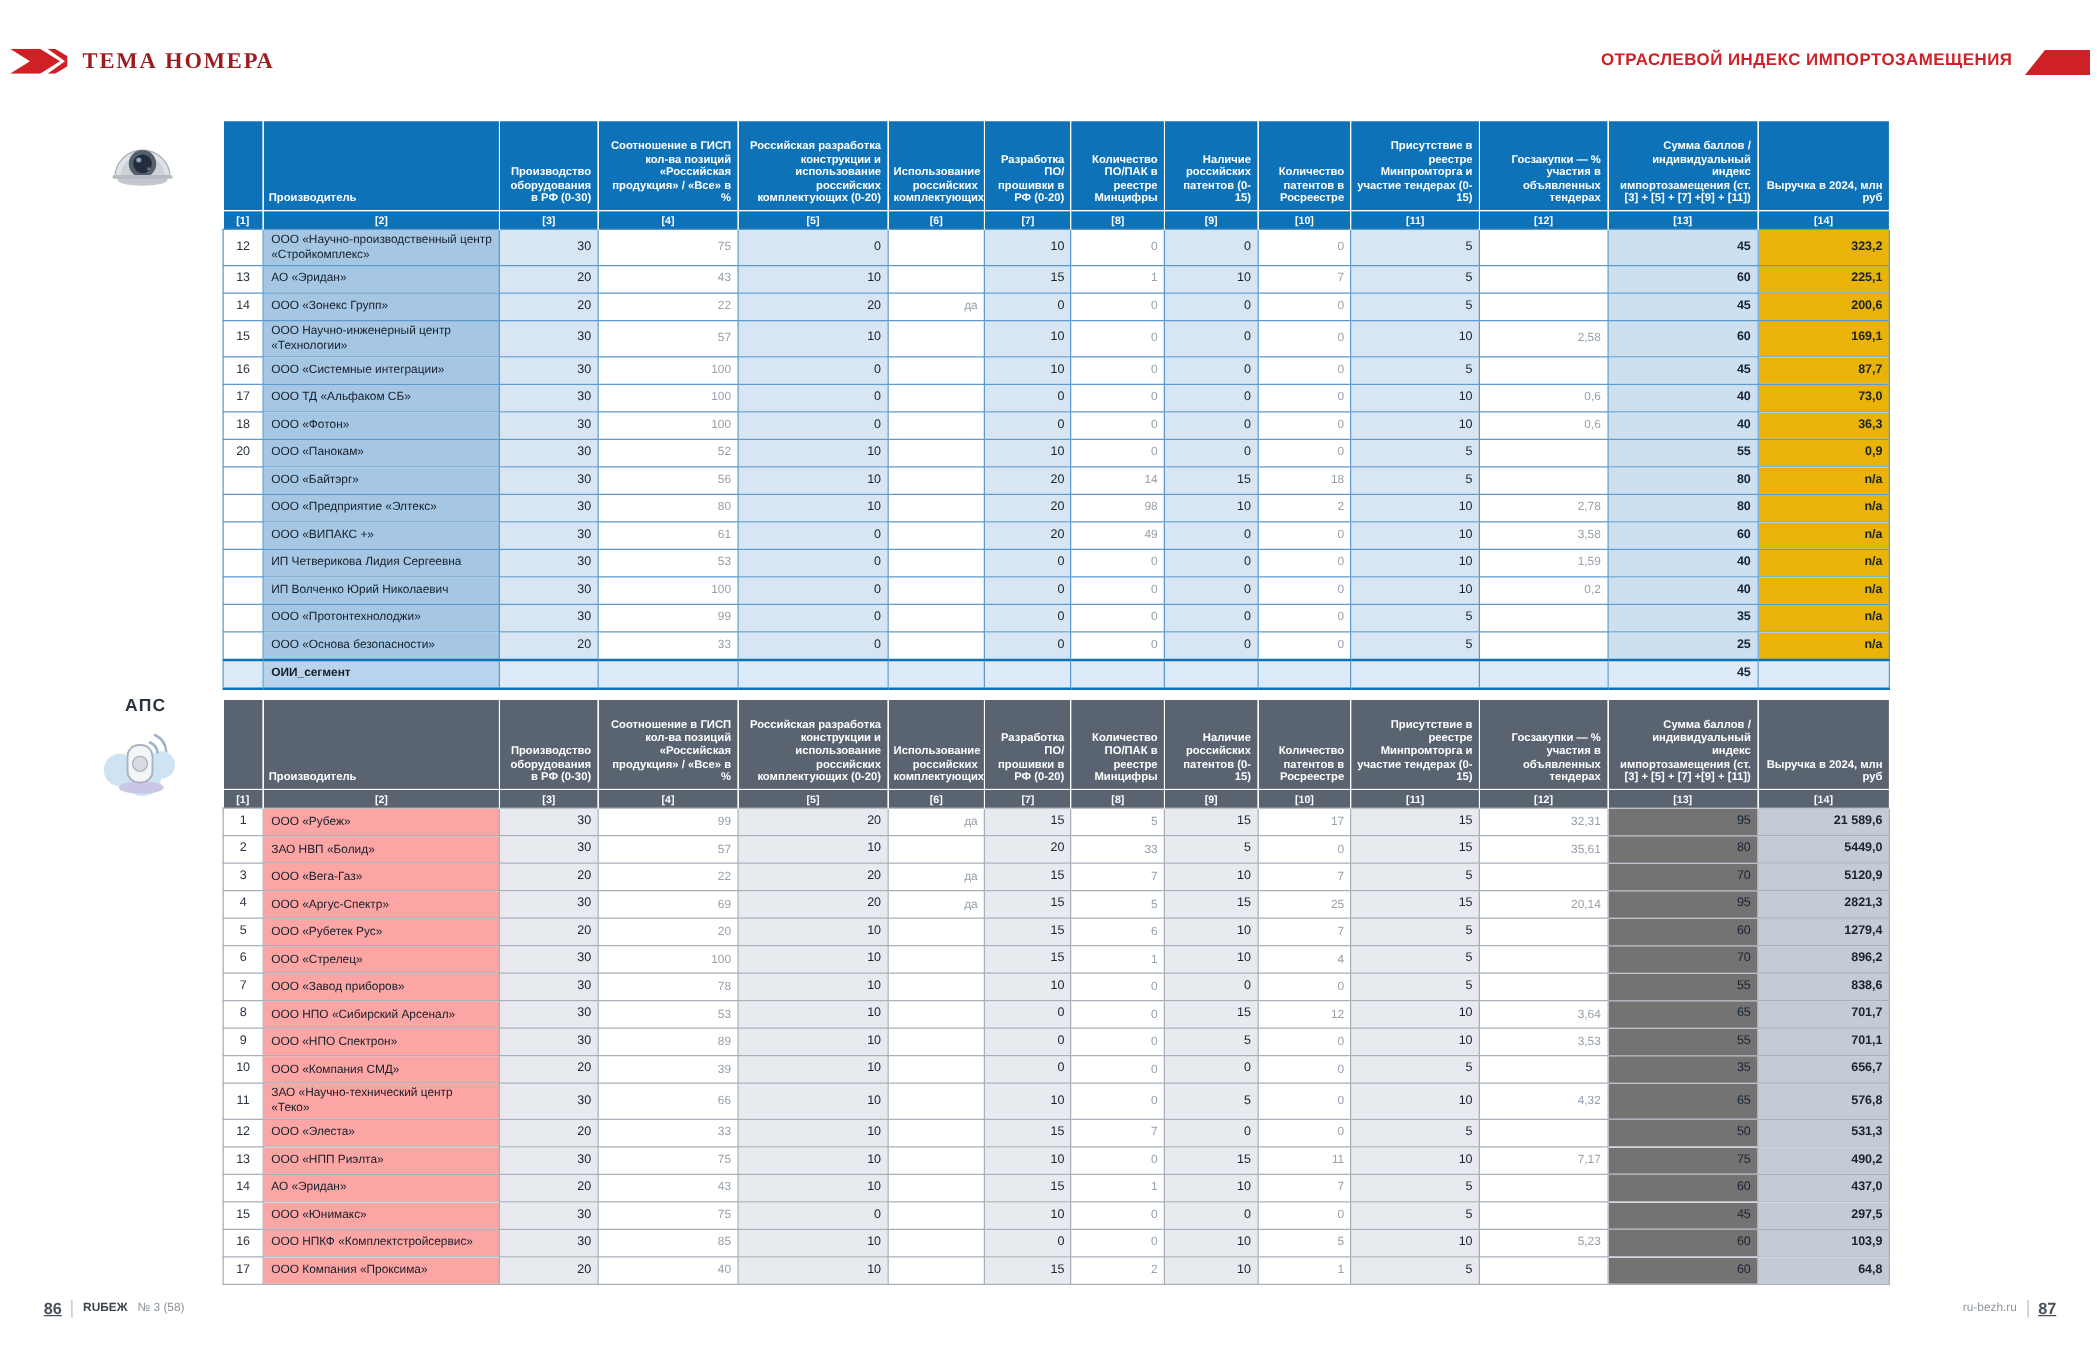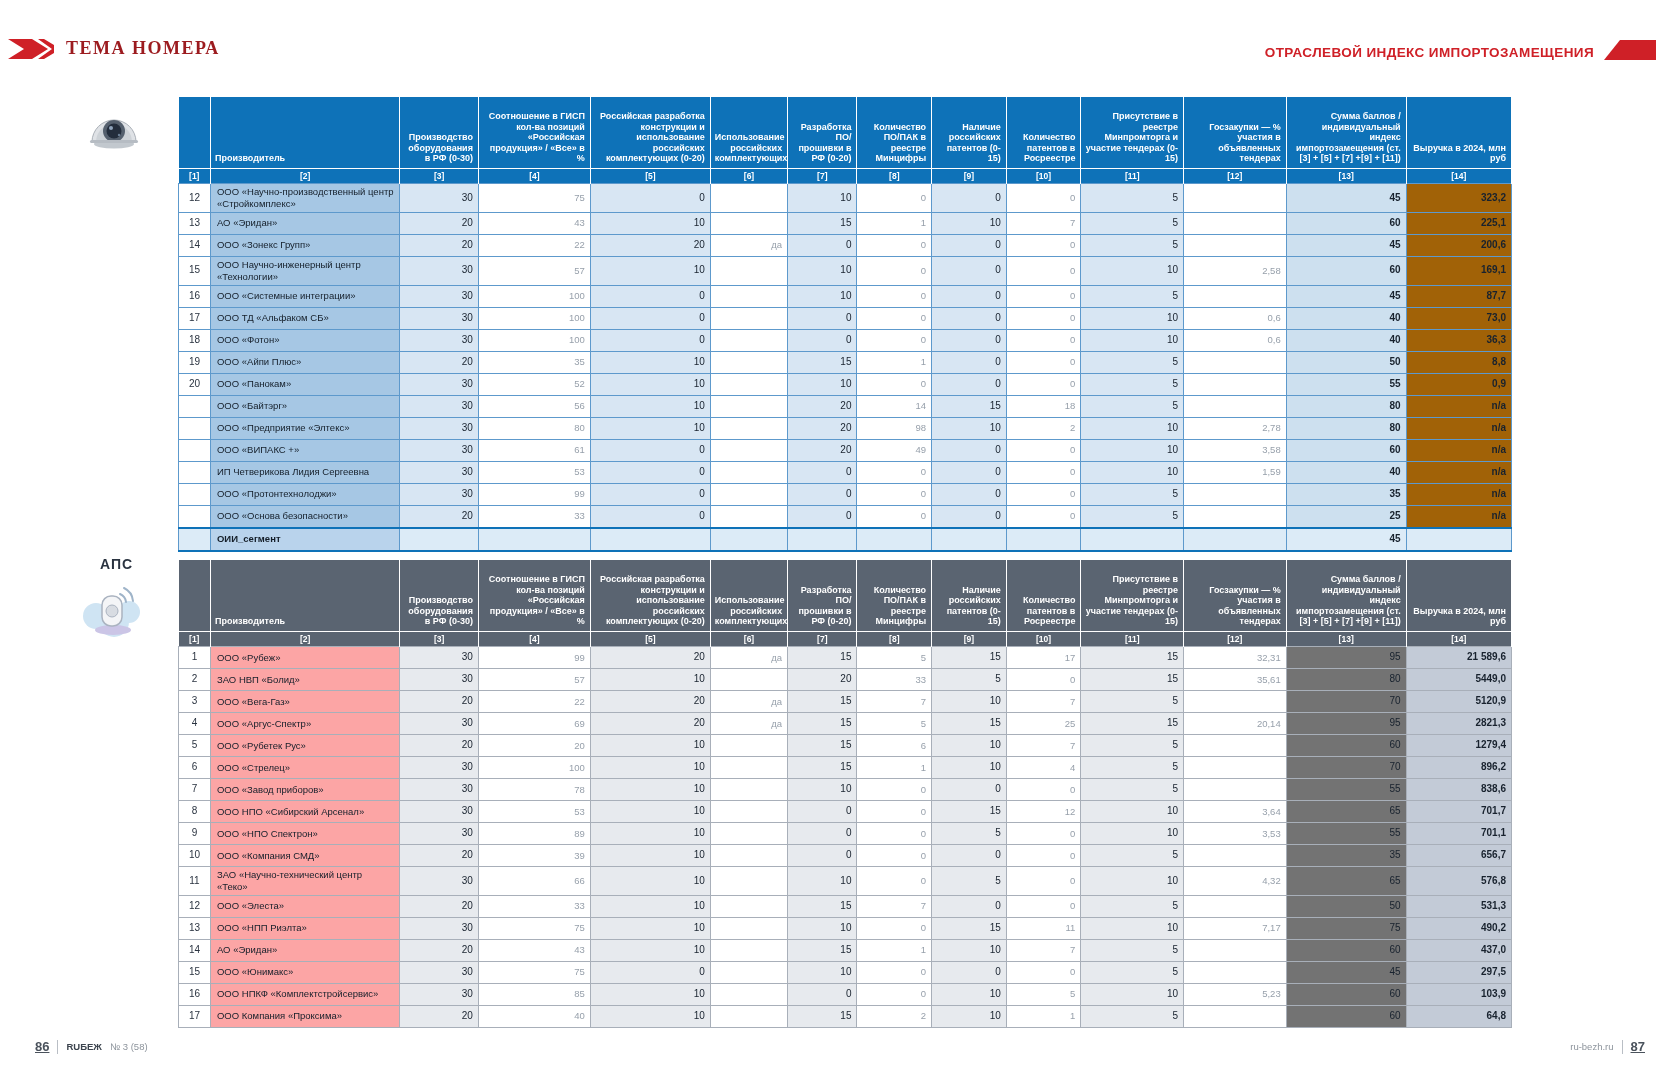--- a/index.html
+++ b/index.html
@@ -6,21 +6,21 @@
   .page {
     position:relative; width:1680px; height:1080px; background:#ffffff;
     font-family:"Liberation Sans", sans-serif; overflow:hidden;
   }
   
   .masthead-left { position:absolute; top:38px; left:8px; display:flex; align-items:center; gap:12px; }
   .masthead-left .title {
     font-family:Liberation Serif, serif; font-size:18px; letter-spacing:1.5px;
     color:#9c1b1f; font-weight:bold;
   }
-  .masthead-right { position:absolute; top:40px; right:24px; display:flex; align-items:flex-end; gap:10px;margin-left:31px; }
+  .masthead-right { position:absolute; top:40px; right:8px; display:flex; align-items:flex-start; gap:10px;margin-left:31px; }
   .masthead-right .title {
     font-size:13.5px; font-weight:bold; color:#cf2027; letter-spacing:0.4px;
   }
   
   .camera-wrap { position:absolute; left:86px; top:98px; width:56px; height:52px; }
   .aps-label { position:absolute; left:100px; top:556px; font-size:14px; font-weight:bold; color:#2a3340; letter-spacing:1px; }
   .aps-icon-wrap { position:absolute; left:80px; top:578px; width:64px; height:62px; }
   
   .tbl { position:absolute; left:178px; border-collapse:collapse; table-layout:fixed; width:1334px; }
   .tbl-surveillance { top:97px; }
@@ -45,21 +45,21 @@
     vertical-align:middle; text-align:right; color:#18222e;
   }
   .theme-blue td { border:1px solid #5d99cc; }
   .theme-gray td { border:1px solid #a8afb9; }
   td.c-num  { background:#ffffff; text-align:center; color:#2a3340; }
   td.c-name { text-align:left; padding-left:6px; font-size:9.5px; color:#141e29; }
   td.c-plain{ background:#ffffff; color:#97a0ab; font-size:9.5px; }
   .theme-blue td.c-name { background:#a6c7e4; }
   .theme-blue td.c-tint { background:#d8e6f3; }
   .theme-blue td.c-sum  { background:#cde0ef; font-weight:bold; }
-  .theme-blue td.c-rev  { background:#a16207; font-weight:bold; }
+  .theme-blue td.c-rev  { background:#eab308; font-weight:bold; }
   .theme-gray td.c-name { background:#fca5a5; }
   .theme-gray td.c-tint { background:#e7eaee; }
   .theme-gray td.c-sum  { background:#737373; font-weight:normal; }
   .theme-gray td.c-rev  { background:#c3cbd7; font-weight:bold; }
   tr.summary td { background:#dcebf7 !important; border-top:2px solid #0e72b8; border-bottom:2px solid #0e72b8; font-weight:bold; }
   tr.summary td.c-name { background:#b9d3ec !important; }
   
   .footer-left { position:absolute; left:35px; bottom:26px; display:flex; align-items:center; gap:8px; }
   .footer-right{ position:absolute; right:35px; bottom:26px; display:flex; align-items:center; gap:8px; }
   .page-num { font-size:13px; font-weight:bold; color:#4a525c;text-decoration:underline; }
@@ -272,36 +272,20 @@
           <td class="c-tint">0</td>
           <td class="c-plain">0</td>
           <td class="c-tint">0</td>
           <td class="c-plain">0</td>
           <td class="c-tint">10</td>
           <td class="c-plain">0,6</td>
           <td class="c-sum">40</td>
           <td class="c-rev">36,3</td>
         </tr>
         <tr>
-          <td class="c-num">19</td>
-          <td class="c-name">ООО «Айпи Плюс»</td>
-          <td class="c-tint">20</td>
-          <td class="c-plain">35</td>
-          <td class="c-tint">10</td>
-          <td class="c-plain"></td>
-          <td class="c-tint">15</td>
-          <td class="c-plain">1</td>
-          <td class="c-tint">0</td>
-          <td class="c-plain">0</td>
-          <td class="c-tint">5</td>
-          <td class="c-plain"></td>
-          <td class="c-sum">50</td>
-          <td class="c-rev">8,8</td>
-        </tr>
-        <tr>
           <td class="c-num">20</td>
           <td class="c-name">ООО «Панокам»</td>
           <td class="c-tint">30</td>
           <td class="c-plain">52</td>
           <td class="c-tint">10</td>
           <td class="c-plain"></td>
           <td class="c-tint">10</td>
           <td class="c-plain">0</td>
           <td class="c-tint">0</td>
           <td class="c-plain">0</td>
@@ -364,20 +348,36 @@
           <td class="c-tint">30</td>
           <td class="c-plain">53</td>
           <td class="c-tint">0</td>
           <td class="c-plain"></td>
           <td class="c-tint">0</td>
           <td class="c-plain">0</td>
           <td class="c-tint">0</td>
           <td class="c-plain">0</td>
           <td class="c-tint">10</td>
           <td class="c-plain">1,59</td>
+          <td class="c-sum">40</td>
+          <td class="c-rev">n/a</td>
+        </tr>
+        <tr>
+          <td class="c-num"></td>
+          <td class="c-name">ИП Волченко Юрий Николаевич</td>
+          <td class="c-tint">30</td>
+          <td class="c-plain">100</td>
+          <td class="c-tint">0</td>
+          <td class="c-plain"></td>
+          <td class="c-tint">0</td>
+          <td class="c-plain">0</td>
+          <td class="c-tint">0</td>
+          <td class="c-plain">0</td>
+          <td class="c-tint">10</td>
+          <td class="c-plain">0,2</td>
           <td class="c-sum">40</td>
           <td class="c-rev">n/a</td>
         </tr>
         <tr>
           <td class="c-num"></td>
           <td class="c-name">ООО «Протонтехнолоджи»</td>
           <td class="c-tint">30</td>
           <td class="c-plain">99</td>
           <td class="c-tint">0</td>
           <td class="c-plain"></td>

